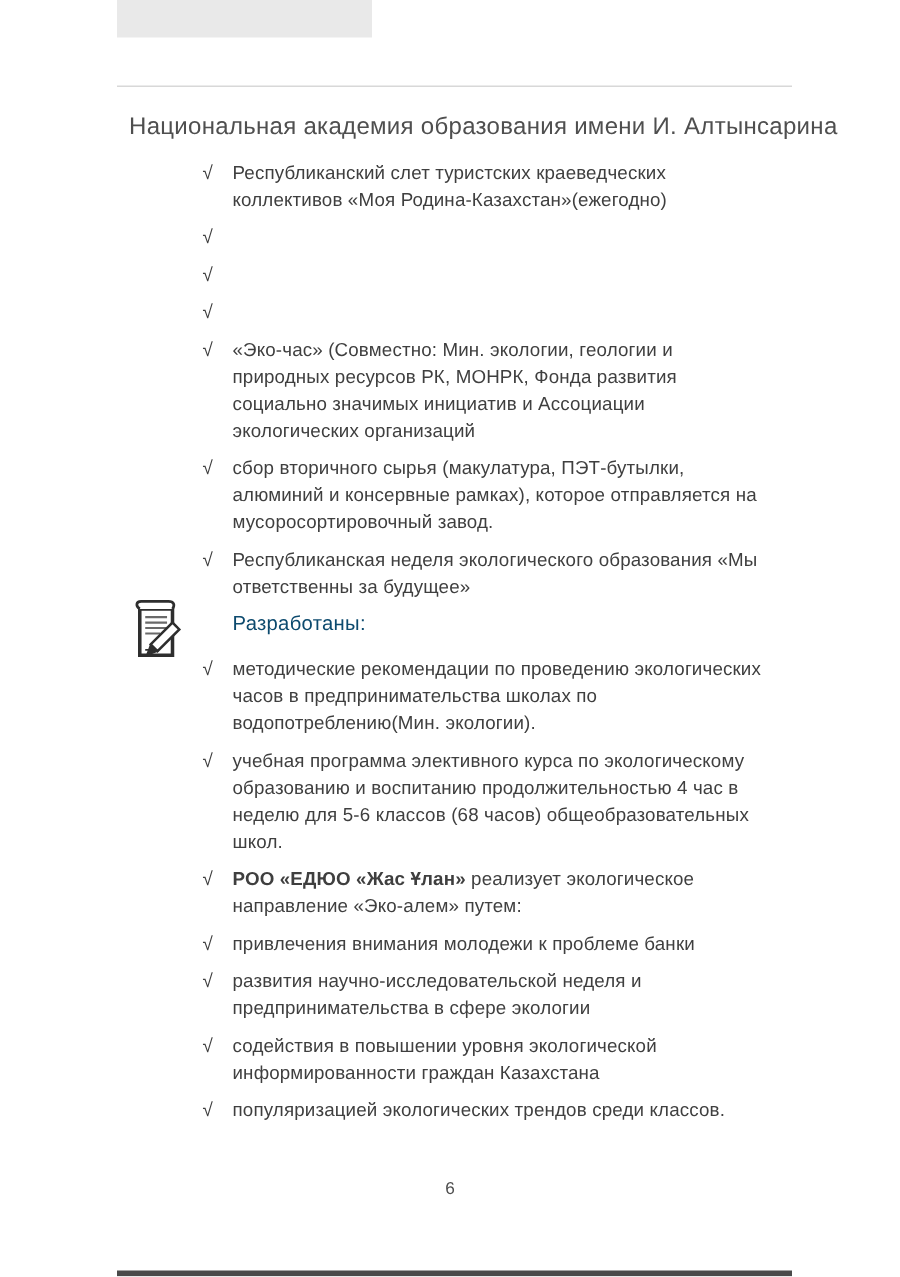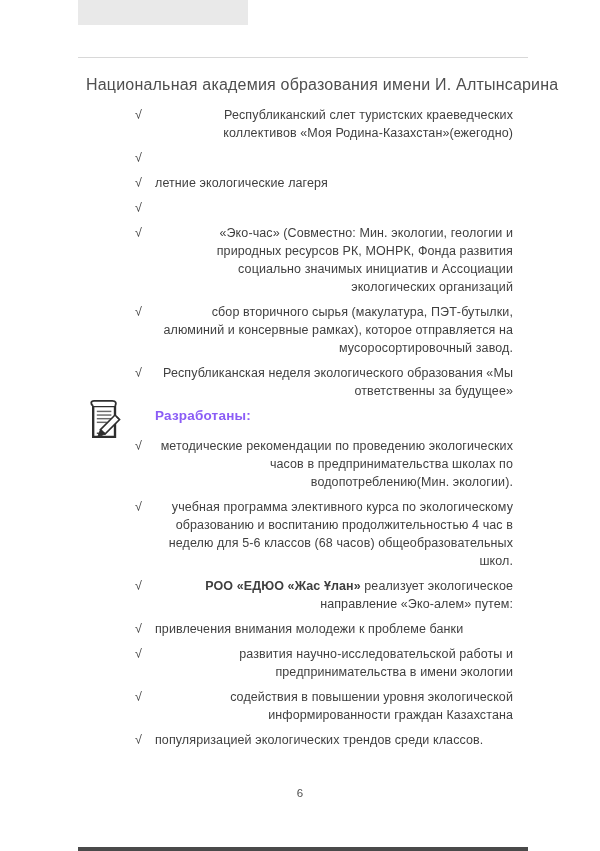--- a/index.html
+++ b/index.html
@@ -7,25 +7,25 @@
     position:relative; width:600px; height:851px; background:#ffffff;
     font-family:"Liberation Sans", sans-serif; overflow:hidden;
   }
   .top-block { position:absolute; left:78px; top:0; width:170px; height:25px; background:#e9e9e9; }
   .header-text { position:absolute; left:86px; top:40px; font-size:16px; color:#4f4f4f; letter-spacing:0.2px;margin-top:36px; }
   .header-rule { position:absolute; left:78px; top:57px; width:450px; height:1px; background:#d8d8d8; }
 
   .content { position:absolute; left:135px; top:106px; width:378px; color:#3f3f3f; font-size:12.5px; line-height:18px; }
   .item { display:flex; margin-bottom:7px; }
   .check { width:20px; flex:0 0 20px; color:#3f3f3f; }
-  .item p { margin:0; max-width:358px; letter-spacing:0.1px;text-align:right; }
+  .item p { margin:0; max-width:358px; letter-spacing:0.1px; }
   .item p b { letter-spacing:0.1px; }
 
   .heading-row { position:relative; padding-left:20px; margin:4px 0 12px 0; }
-  .section-heading { margin:0; font-size:13.5px; line-height:18px; font-weight:bold; color:#8b5cf6; letter-spacing:0.2px; }
+  .section-heading { margin:0; font-size:13.5px; line-height:18px; font-weight:normal; color:#0c4a6e; letter-spacing:0.2px; }
   .icon-wrap { position:absolute; left:-50px; top:-9px; width:40px; height:45px; }
   .icon-wrap svg { width:100%; height:100%; }
 
   .page-number { position:absolute; top:787px; left:0; width:100%; text-align:center; font-size:11.5px; color:#4f4f4f; }
   .bottom-bar { position:absolute; left:78px; bottom:0; width:450px; height:4px; background:#4a4a4a; }
 </style>
 </head>
 <body>
 
 <div class="page">
@@ -38,21 +38,20 @@
 
     <div class="item">
       <span class="check">√</span>
       <p>Республиканский слет туристских краеведческих коллективов «Моя Родина-Казахстан»(ежегодно)</p>
     </div>
     <div class="item">
       <span class="check">√</span>
     </div>
     <div class="item">
       <span class="check">√</span>
-      <p>летние экологические лагеря</p>
     </div>
     <div class="item">
       <span class="check">√</span>
     </div>
     <div class="item">
       <span class="check">√</span>
       <p>«Эко-час» (Совместно: Мин. экологии, геологии и природных ресурсов РК, МОНРК, Фонда развития социально значимых инициатив и Ассоциации экологических организаций</p>
     </div>
     <div class="item">
       <span class="check">√</span>
@@ -92,21 +91,21 @@
     <div class="item">
       <span class="check">√</span>
       <p><b>РОО «ЕДЮО «Жас Ұлан»</b><span> реализует экологическое направление «Эко-алем» путем:</span></p>
     </div>
     <div class="item">
       <span class="check">√</span>
       <p>привлечения внимания молодежи к проблеме банки</p>
     </div>
     <div class="item">
       <span class="check">√</span>
-      <p>развития научно-исследовательской работы и предпринимательства в имени экологии</p>
+      <p>развития научно-исследовательской неделя и предпринимательства в сфере экологии</p>
     </div>
     <div class="item">
       <span class="check">√</span>
       <p>содействия в повышении уровня экологической информированности граждан Казахстана</p>
     </div>
     <div class="item">
       <span class="check">√</span>
       <p>популяризацией экологических трендов среди классов.</p>
     </div>
 

